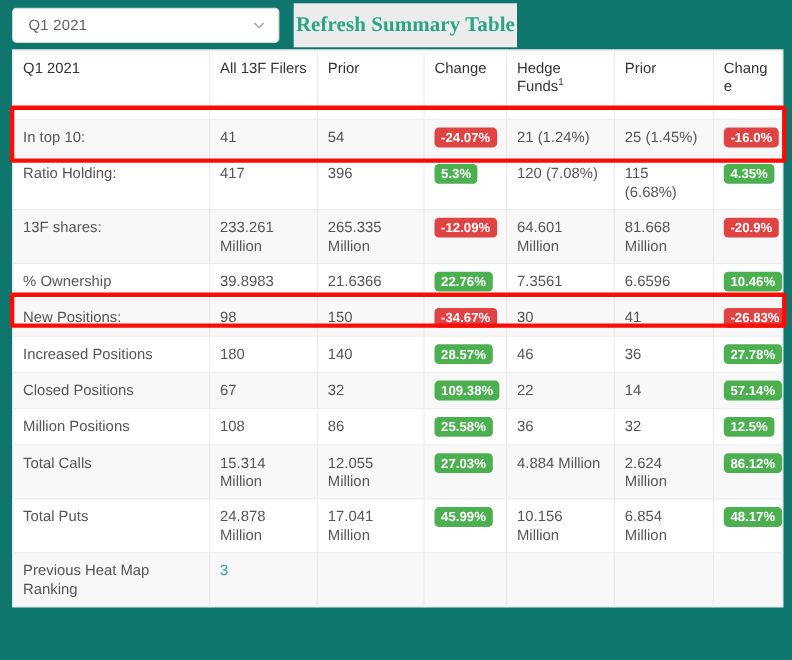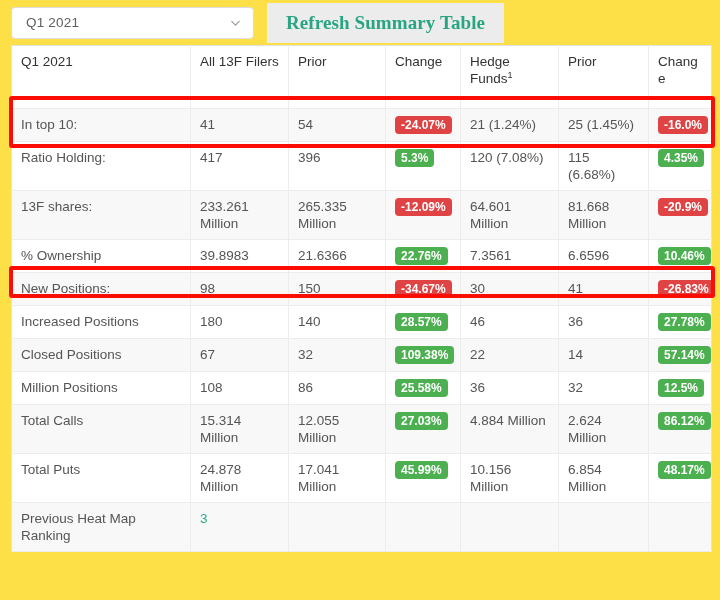--- a/index.html
+++ b/index.html
@@ -6,21 +6,21 @@
     margin: 0;
     padding: 0;
     background: #ffffff;
     font-family: "Liberation Sans", sans-serif;
   }
   #page {
     position: relative;
     width: 720px;
     height: 600px;
     overflow: hidden;
-    background: #fde047;
+    background: #0f766e;
   }
 
   
   .toolbar {
     position: absolute;
     left: 0; top: 0;
     width: 720px;
     height: 45px;
     display: flex;
     align-items: center;
@@ -53,21 +53,21 @@
     height: 13px;
     display: block;
   }
   .chevron svg { display: block; }
 
   .refresh-btn {
     margin-left: 13px;
     height: 40px;
     display: flex;
     align-items: center;
-    padding: 0 19px;
+    padding: 0 2px;
     background: #ececec;
     border: none;
     cursor: pointer;
     font-family: "Liberation Serif", serif;
     font-weight: bold;
     font-size: 19px;
     color: #29a583;
     letter-spacing: 0.1px;
     white-space: nowrap;
   }

